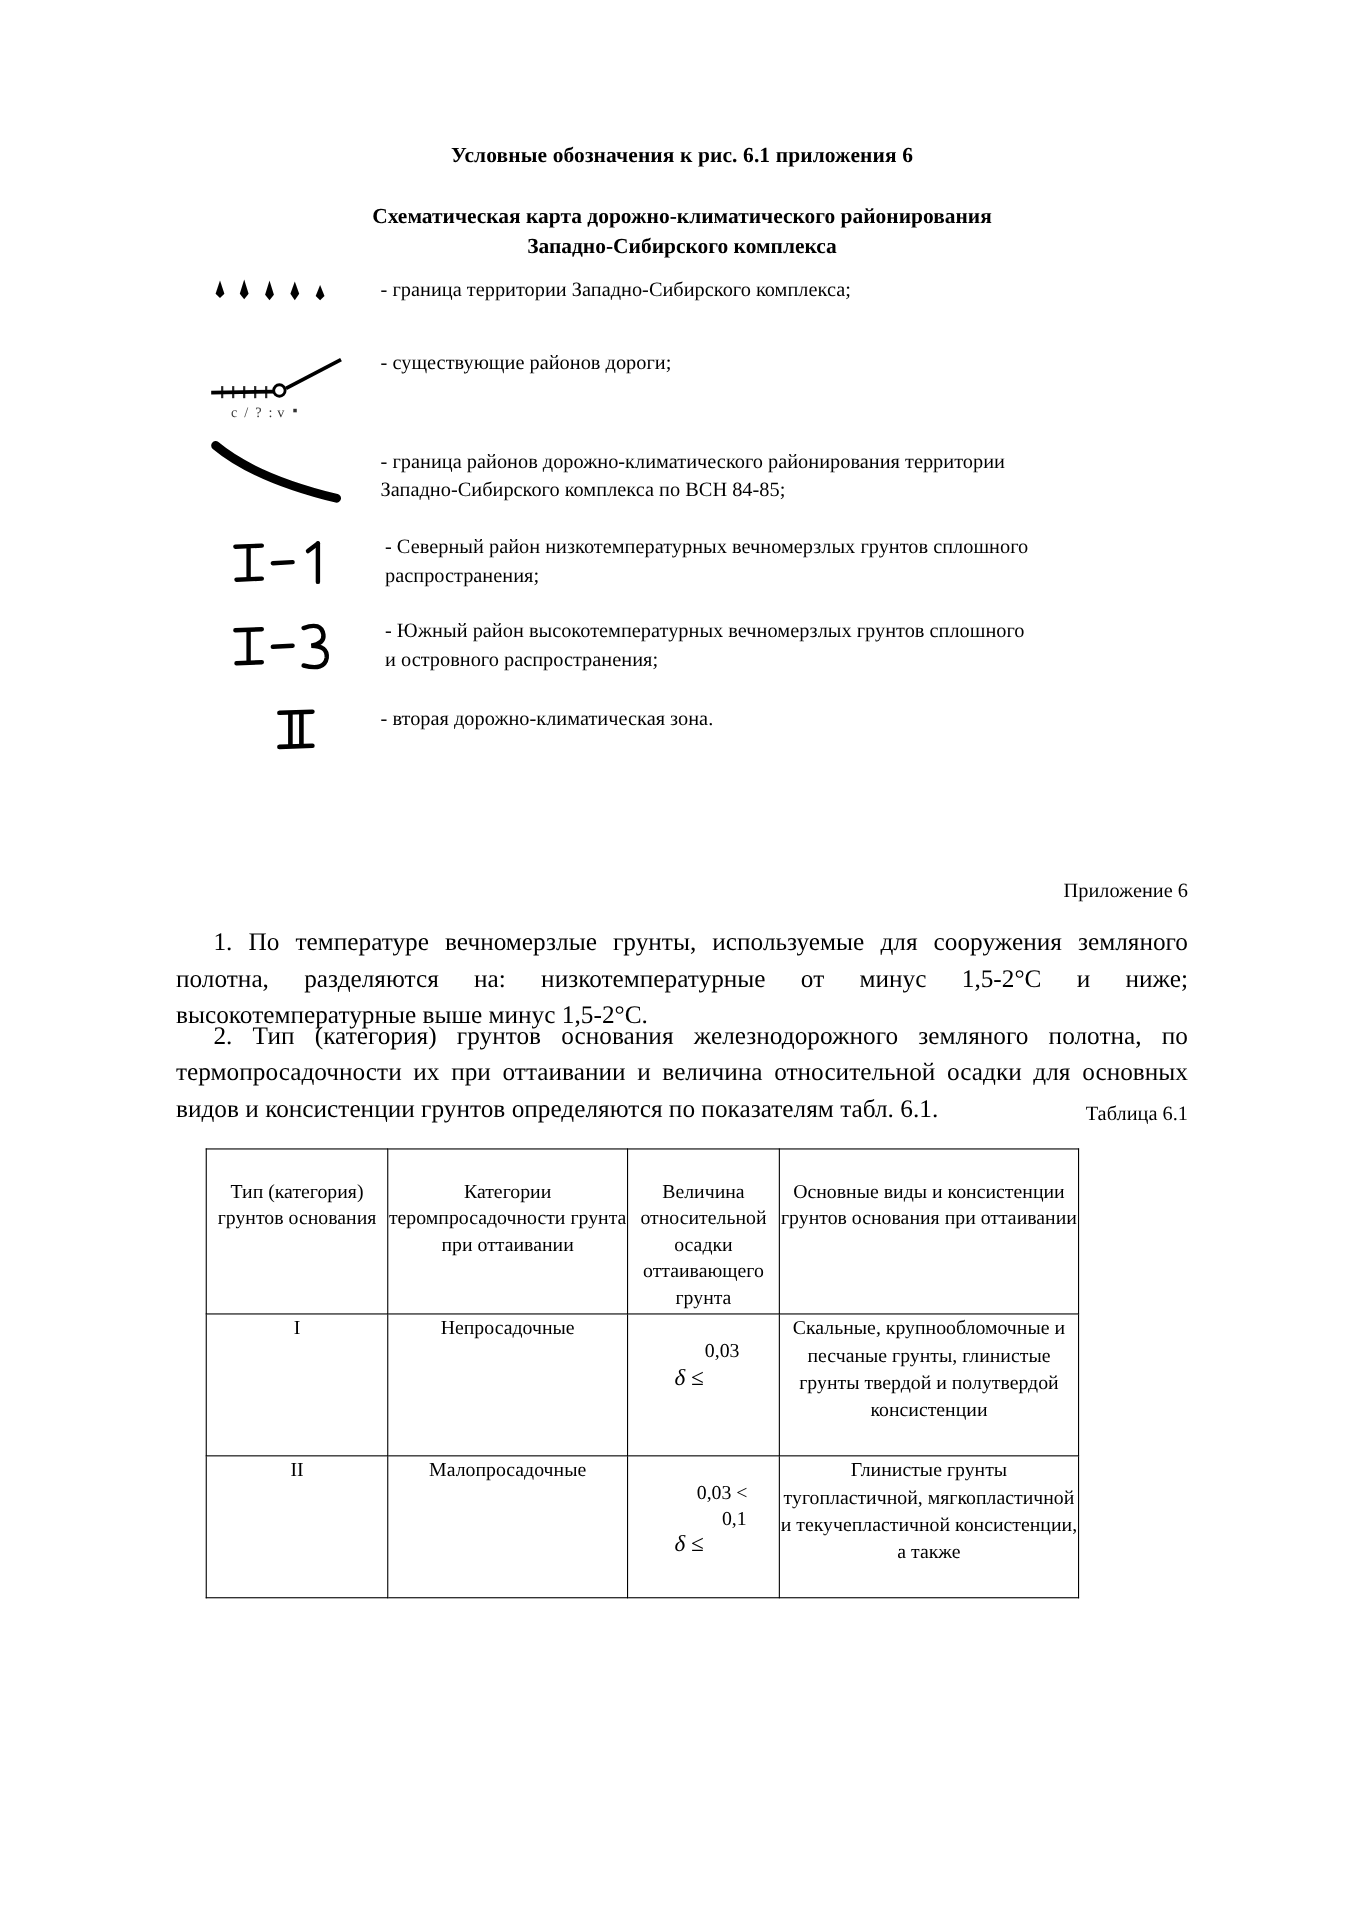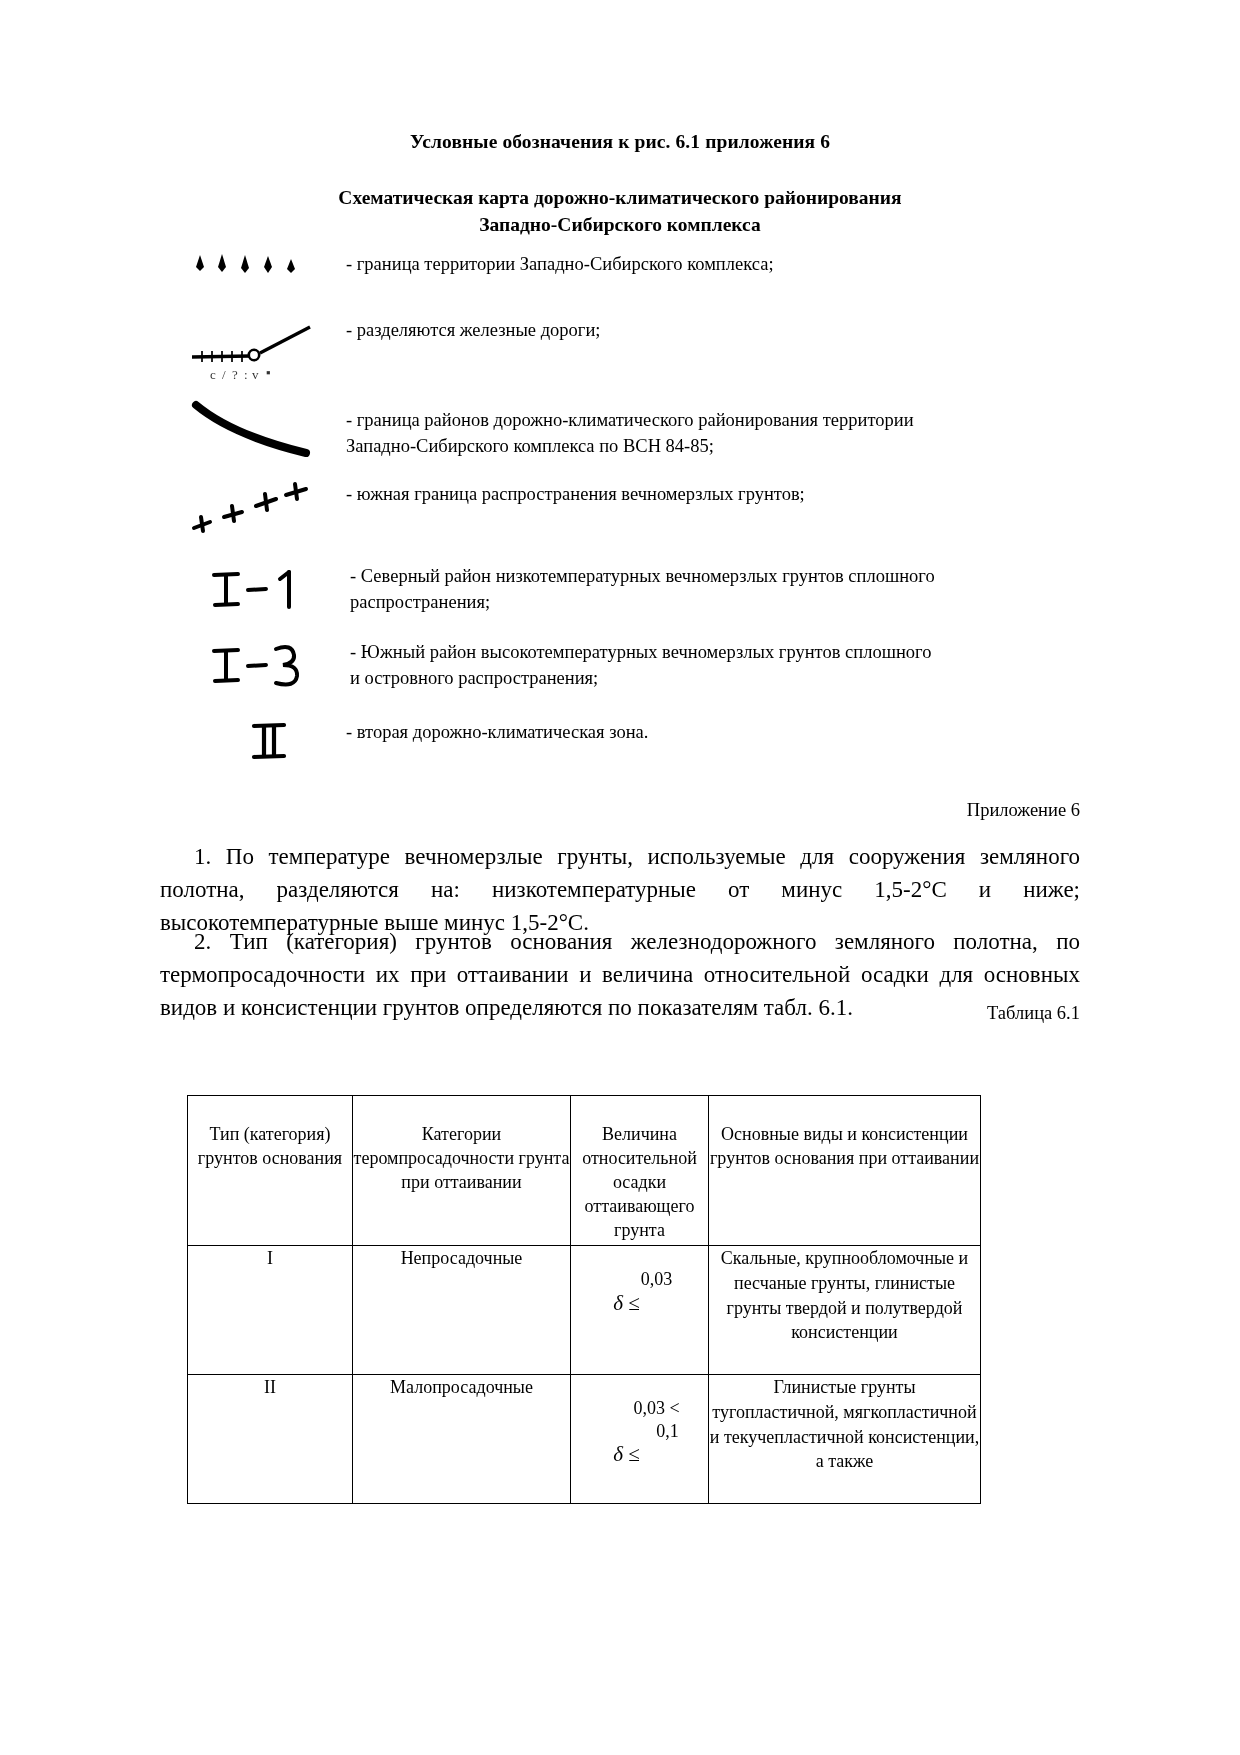--- a/index.html
+++ b/index.html
@@ -105,21 +105,21 @@
     top: 1003px;
     width: 920px;
     text-align: right;
     font-size: 18.5px;
   }
 
   
   .data-table {
     position: absolute;
     left: 187px;
-    top: 1095px;
+    top: 1044px;
     width: 793px;
     border-collapse: collapse;
     table-layout: fixed;
     font-size: 18px;
     border-radius: 15px;
   }
   .data-table col.c1 { width: 165px; }
   .data-table col.c2 { width: 218px; }
   .data-table col.c3 { width: 138px; }
   .data-table col.c4 { width: 272px; }
@@ -226,53 +226,36 @@
           <g fill="#000" opacity="0.8" font-size="13" font-family="'Liberation Serif',serif">
             <text x="22" y="78">с</text>
               <text x="34" y="78">/</text>
               <text x="44" y="78">?</text>
             <text x="56" y="78">:</text>
               <text x="64" y="78">v</text>
               <text x="78" y="76">▪</text>
           </g>
         </svg>
       </div>
-      <div class="legend-txt" style="top:16px;">- разделяются железные дороги;</div>
+      <div class="legend-txt" style="top:16px;">- существующие районов дороги;</div>
     </div>
 
 
     <div class="legend-row" style="height:90px;">
       <div class="legend-sym">
         <svg class="sym-canvas" width="135" height="80" viewBox="0 0 135 80" aria-hidden="true">
           <path d="M8 14 Q44 44 118 62" stroke="#000" stroke-width="8" fill="none" stroke-linecap="round"></path>
         </svg>
       </div>
       <div class="legend-txt" style="top:16px;">
         <div>- граница районов дорожно-климатического районирования территории</div>
         <div>Западно-Сибирского комплекса по ВСН 84-85;</div>
       </div>
     </div>
 
-    <div class="legend-row" style="height:78px;">
-      <div class="legend-sym">
-        <svg class="sym-canvas" width="135" height="72" viewBox="0 0 135 72" aria-hidden="true">
-          <g stroke="#000" stroke-width="4" fill="none" stroke-linecap="round">
-            <path d="M6 47 L22 41"></path>
-              <path d="M13 36 L15 50"></path>
-            <path d="M36 36 L54 31"></path>
-              <path d="M44 25 L46 40"></path>
-            <path d="M68 25 L88 18"></path>
-              <path d="M77 13 L79 29"></path>
-            <path d="M98 14 L118 8"></path>
-              <path d="M107 3 L109 18"></path>
-          </g>
-        </svg>
-      </div>
-      <div class="legend-txt" style="top:0px;">- южная граница распространения вечномерзлых грунтов;</div>
-    </div>
 
     <div class="legend-row" style="height:76px;">
       <div class="legend-sym">
         <svg class="sym-canvas" width="135" height="64" viewBox="0 0 135 64" aria-hidden="true">
           <g stroke="#000" stroke-width="4" stroke-linecap="round" fill="none">
             <path d="M26 16 L50 15"></path>
             <path d="M38 16 L38 44"></path>
             <path d="M27 46 L50 45"></path>
             <path d="M60 31 L78 30"></path>
             <path d="M92 20 L101 13"></path>

